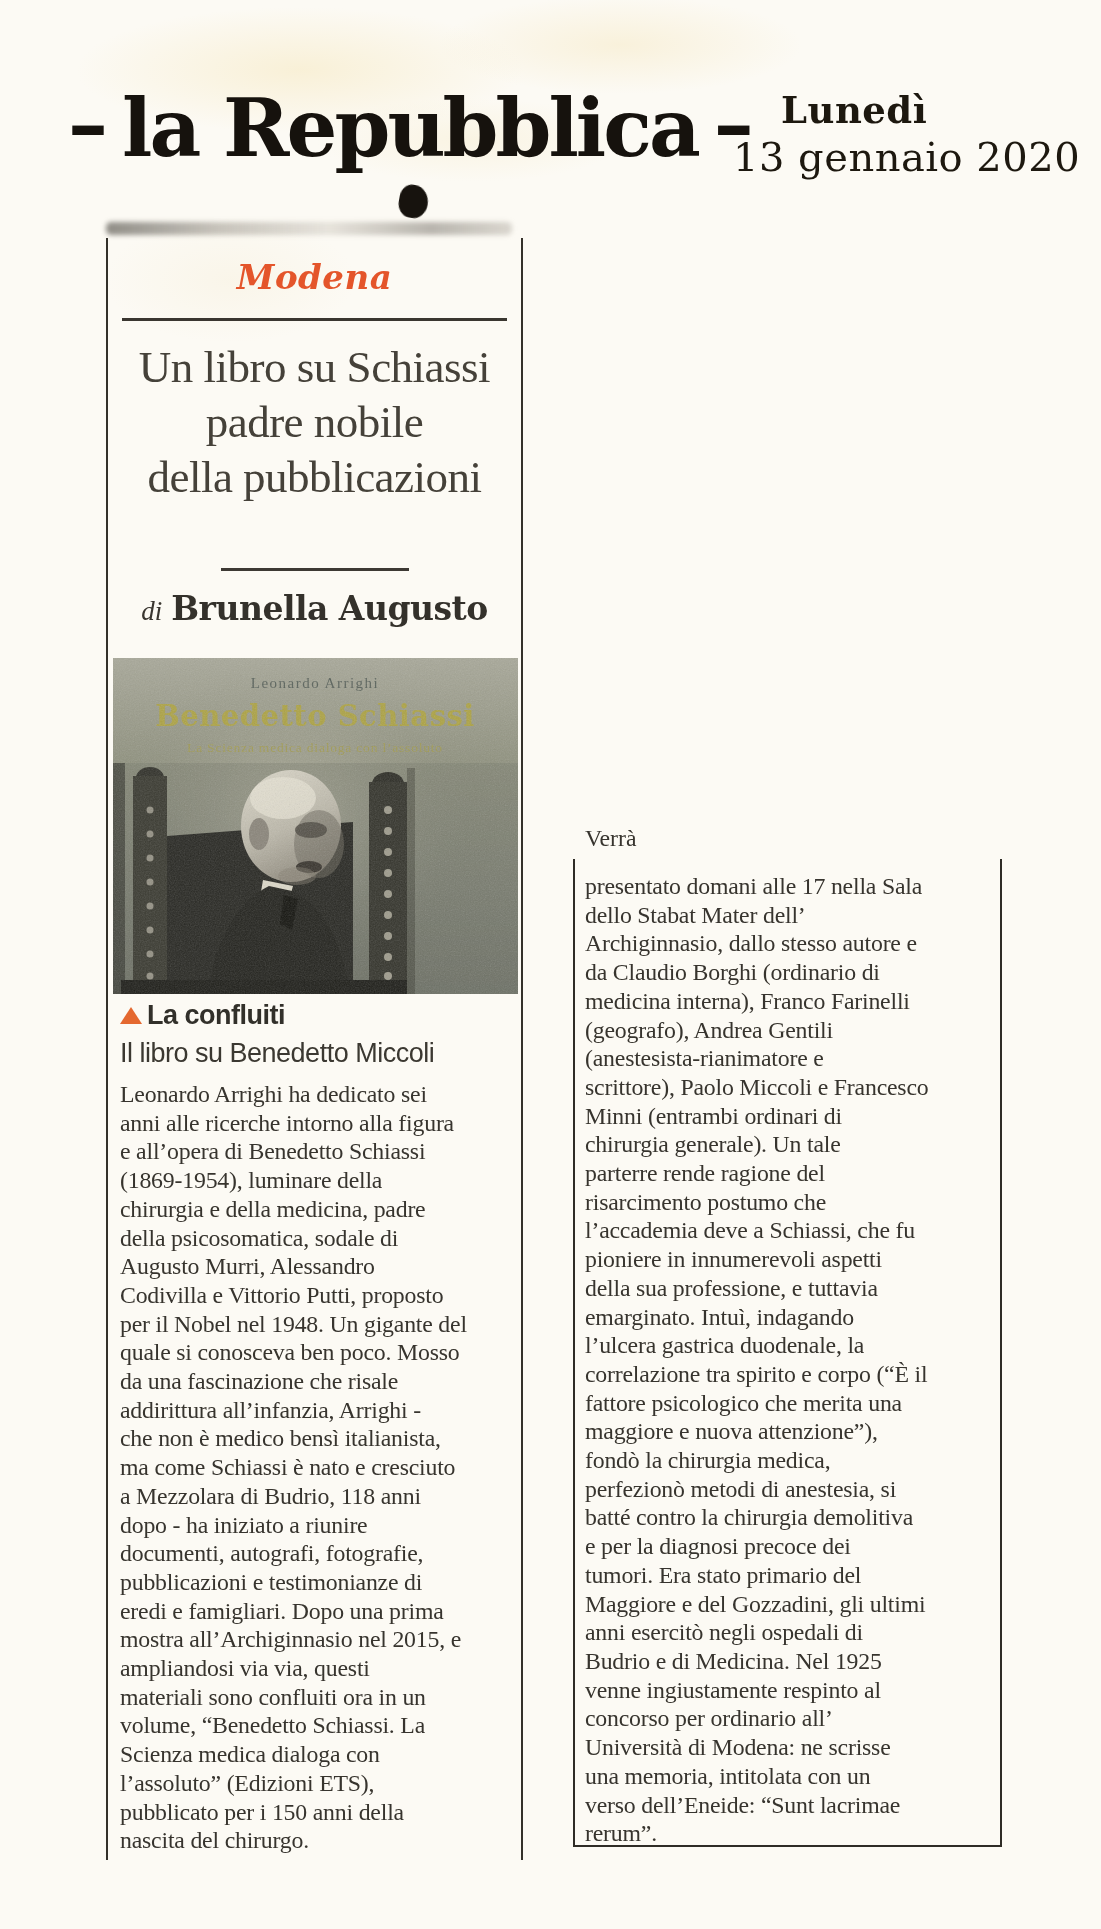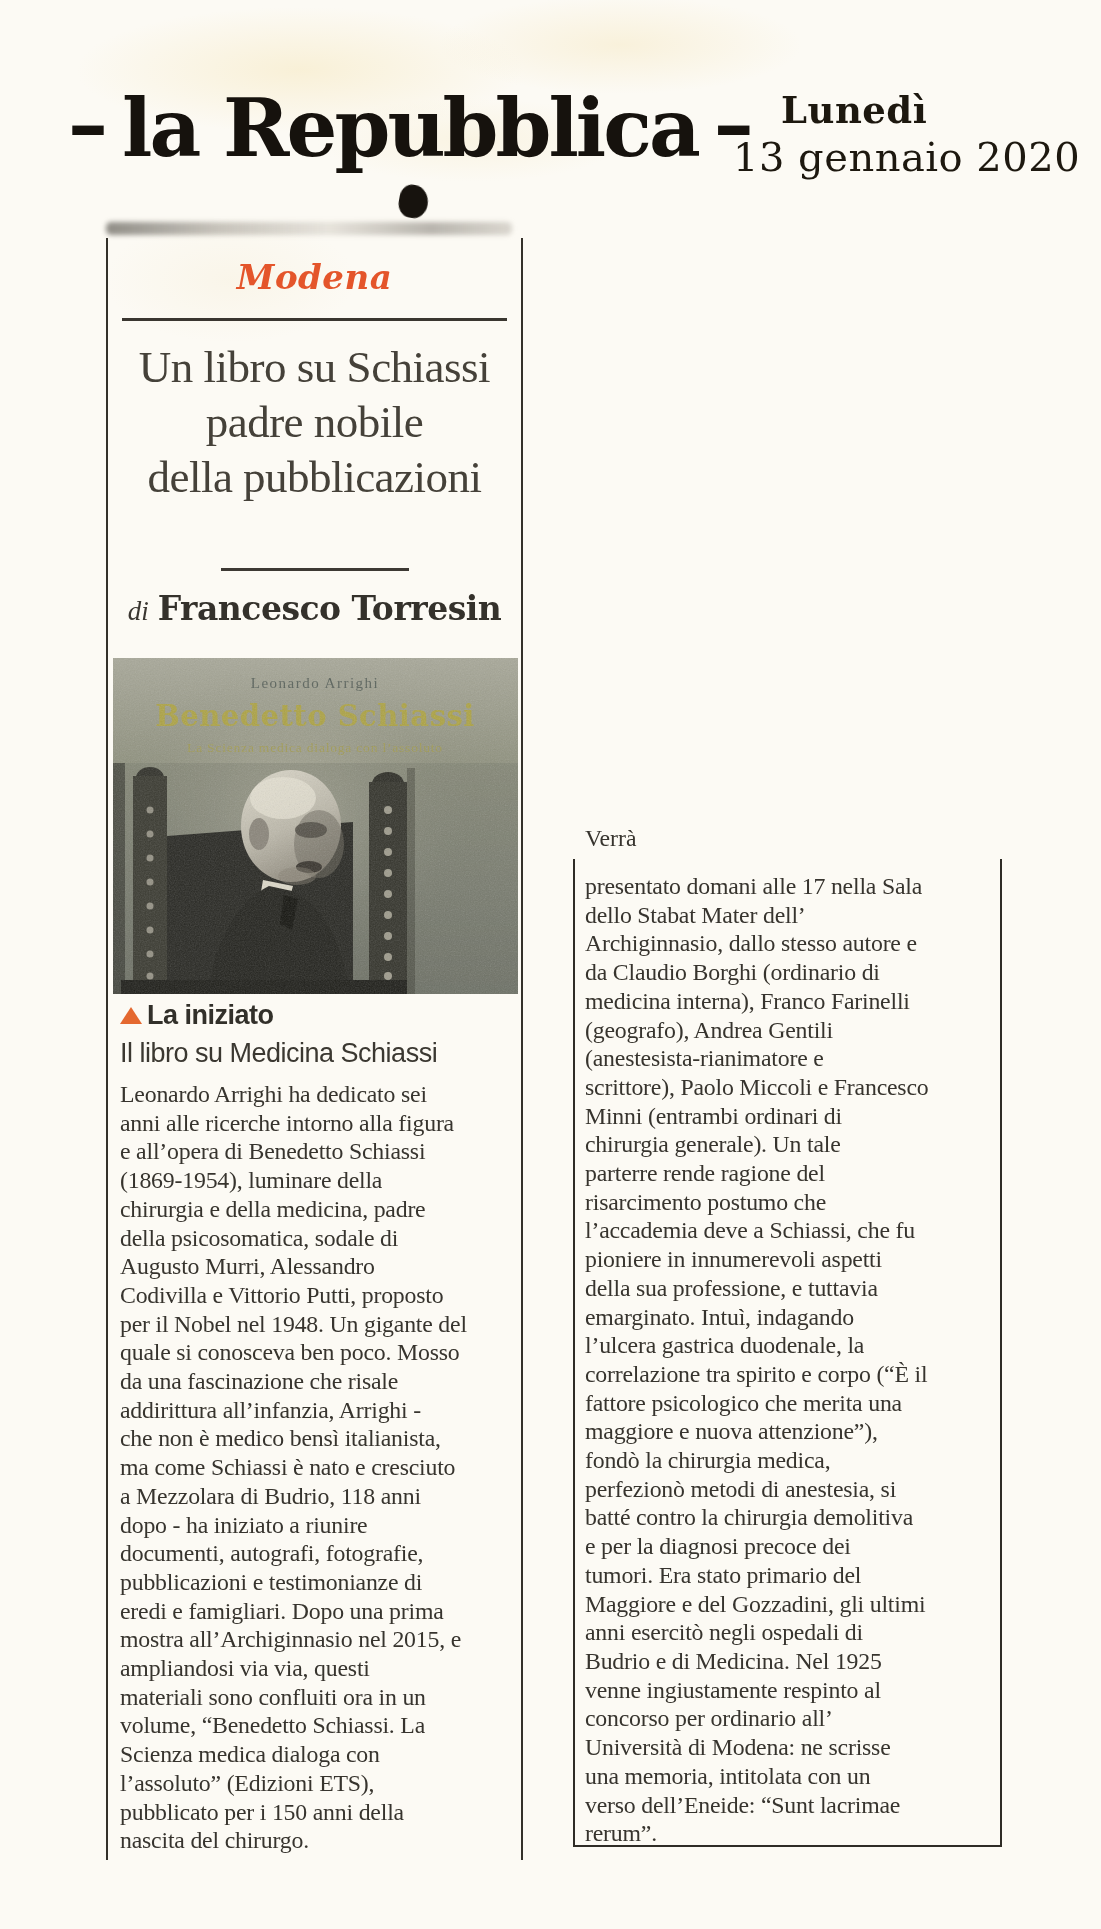--- a/index.html
+++ b/index.html
@@ -114,21 +114,21 @@
   <div class="ink-blot"></div>
 
   <section class="col-left">
     <div class="kicker">Modena</div>
     <div class="rule-full"></div>
     <h1 class="headline">Un libro su Schiassi
 padre nobile
 della pubblicazioni</h1>
     <div class="rule-short"></div>
     <div class="byline">
-      <span class="byline-di">di</span><span class="byline-name">Francesco Torresin</span>
+      <span class="byline-di">di</span><span class="byline-name">Brunella Augusto</span>
     </div>
 
     <svg class="cover" viewBox="0 0 405 336" aria-hidden="true">
       <defs>
         <linearGradient id="bgGrad" x1="0" y1="0" x2="0" y2="1">
           <stop offset="0" stop-color="#a8a899"></stop>
           <stop offset="0.3" stop-color="#90927f"></stop>
           <stop offset="0.68" stop-color="#7e8174"></stop>
           <stop offset="1" stop-color="#6d7066"></stop>
         </linearGradient>
@@ -202,23 +202,23 @@
       <text class="cv-author" x="202" y="30" text-anchor="middle">Leonardo Arrighi</text>
       <text class="cv-title" x="202" y="68" text-anchor="middle">Benedetto Schiassi</text>
       <text class="cv-subtitle" x="202" y="94" text-anchor="middle">La Scienza medica dialoga con l’assoluto</text>
 
       <rect width="405" height="336" filter="url(#grain)" opacity="0.22"></rect>
     </svg>
 
     <div class="caption">
       <div class="caption-head">
         <span class="tri"></span>
-        <span class="caption-title">La iniziato</span>
+        <span class="caption-title">La confluiti</span>
       </div>
-      <div class="caption-text">Il libro su Medicina Schiassi</div>
+      <div class="caption-text">Il libro su Benedetto Miccoli</div>
     </div>
 
     <div class="body-text">Leonardo Arrighi ha dedicato sei
 anni alle ricerche intorno alla figura
 e all’opera di Benedetto Schiassi
 (1869-1954), luminare della
 chirurgia e della medicina, padre
 della psicosomatica, sodale di
 Augusto Murri, Alessandro
 Codivilla e Vittorio Putti, proposto

